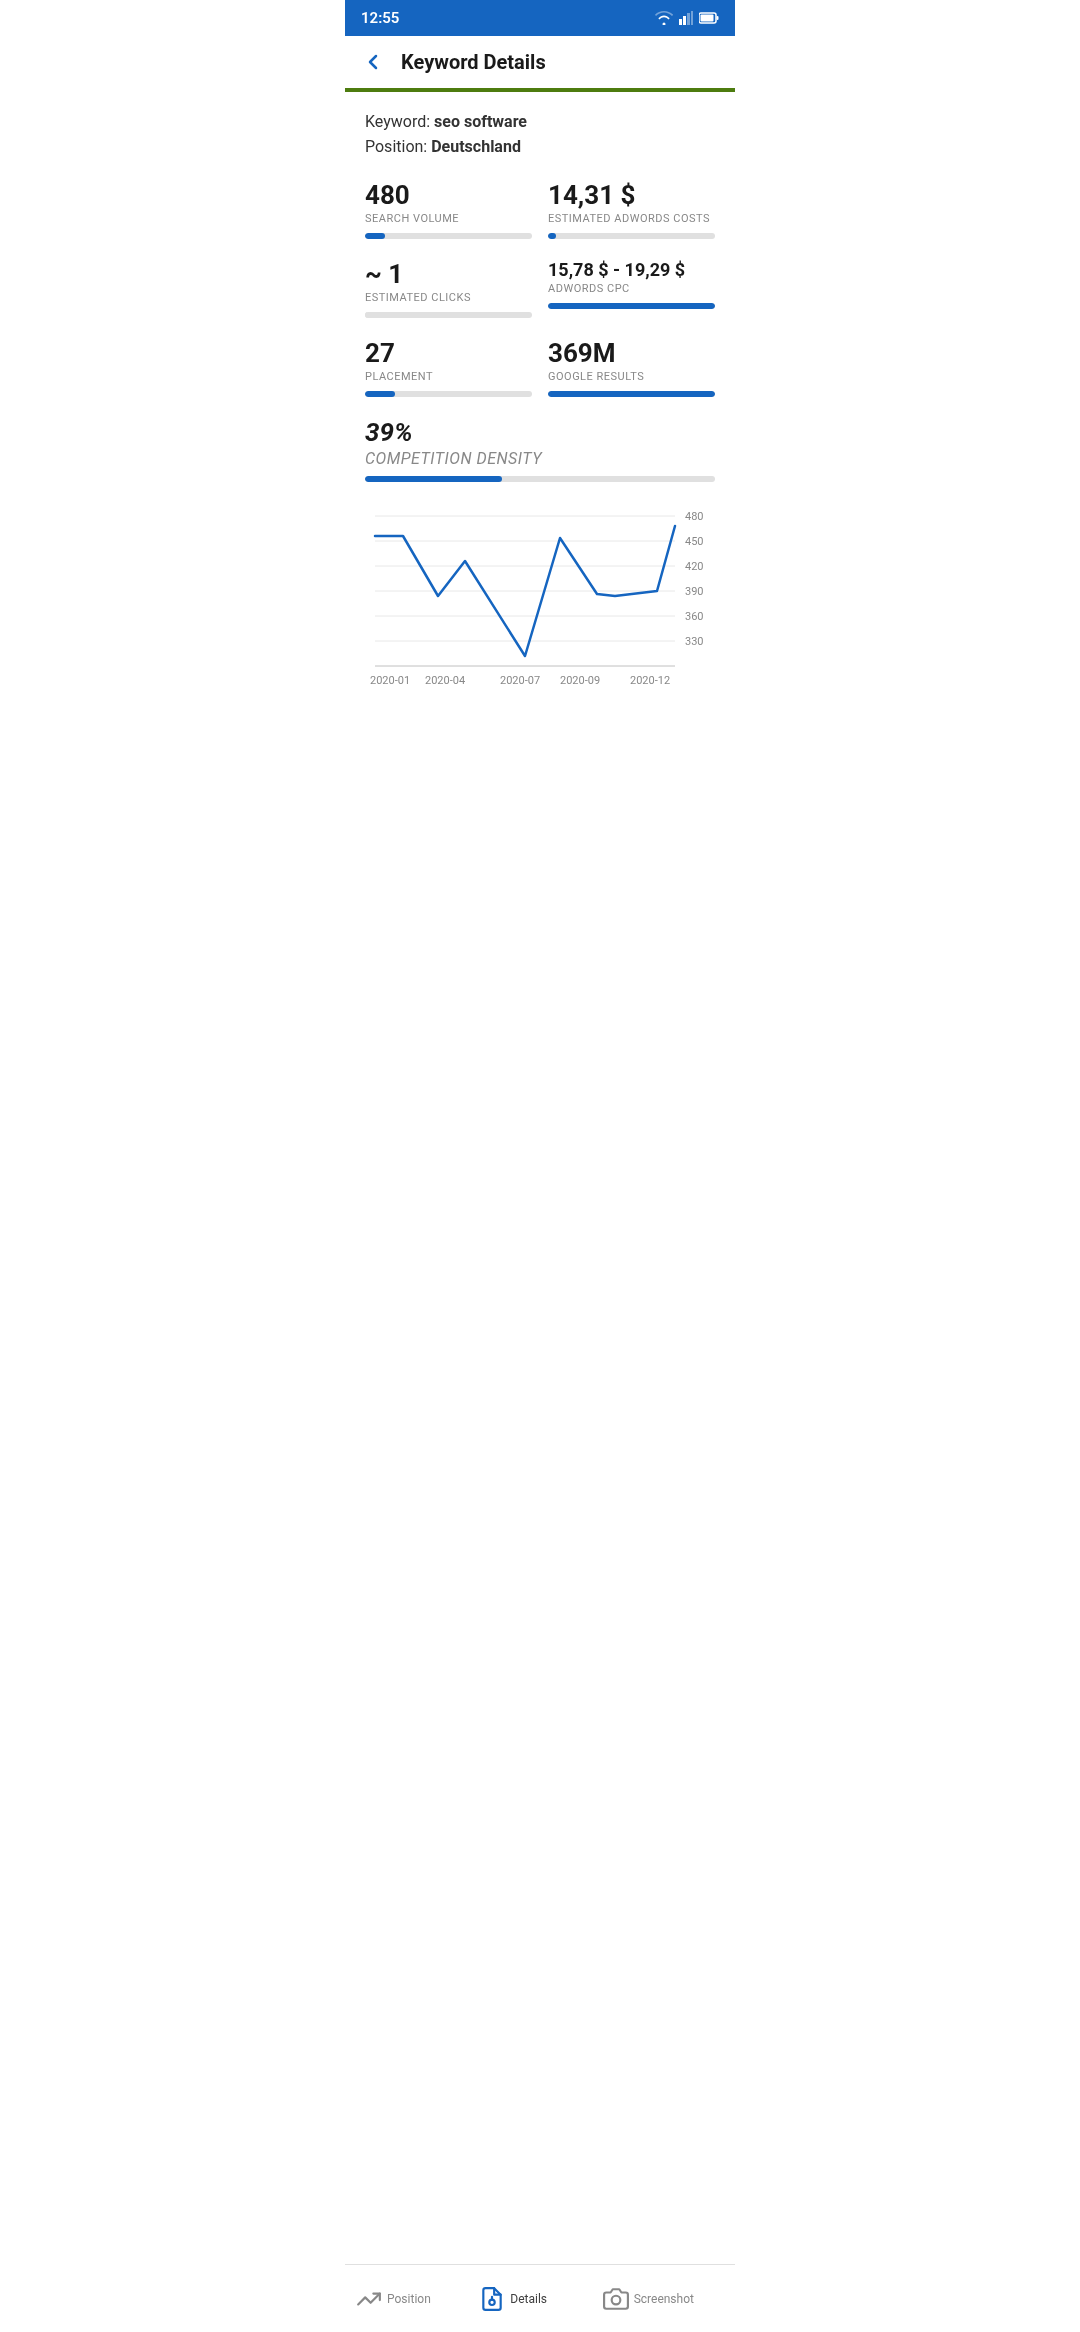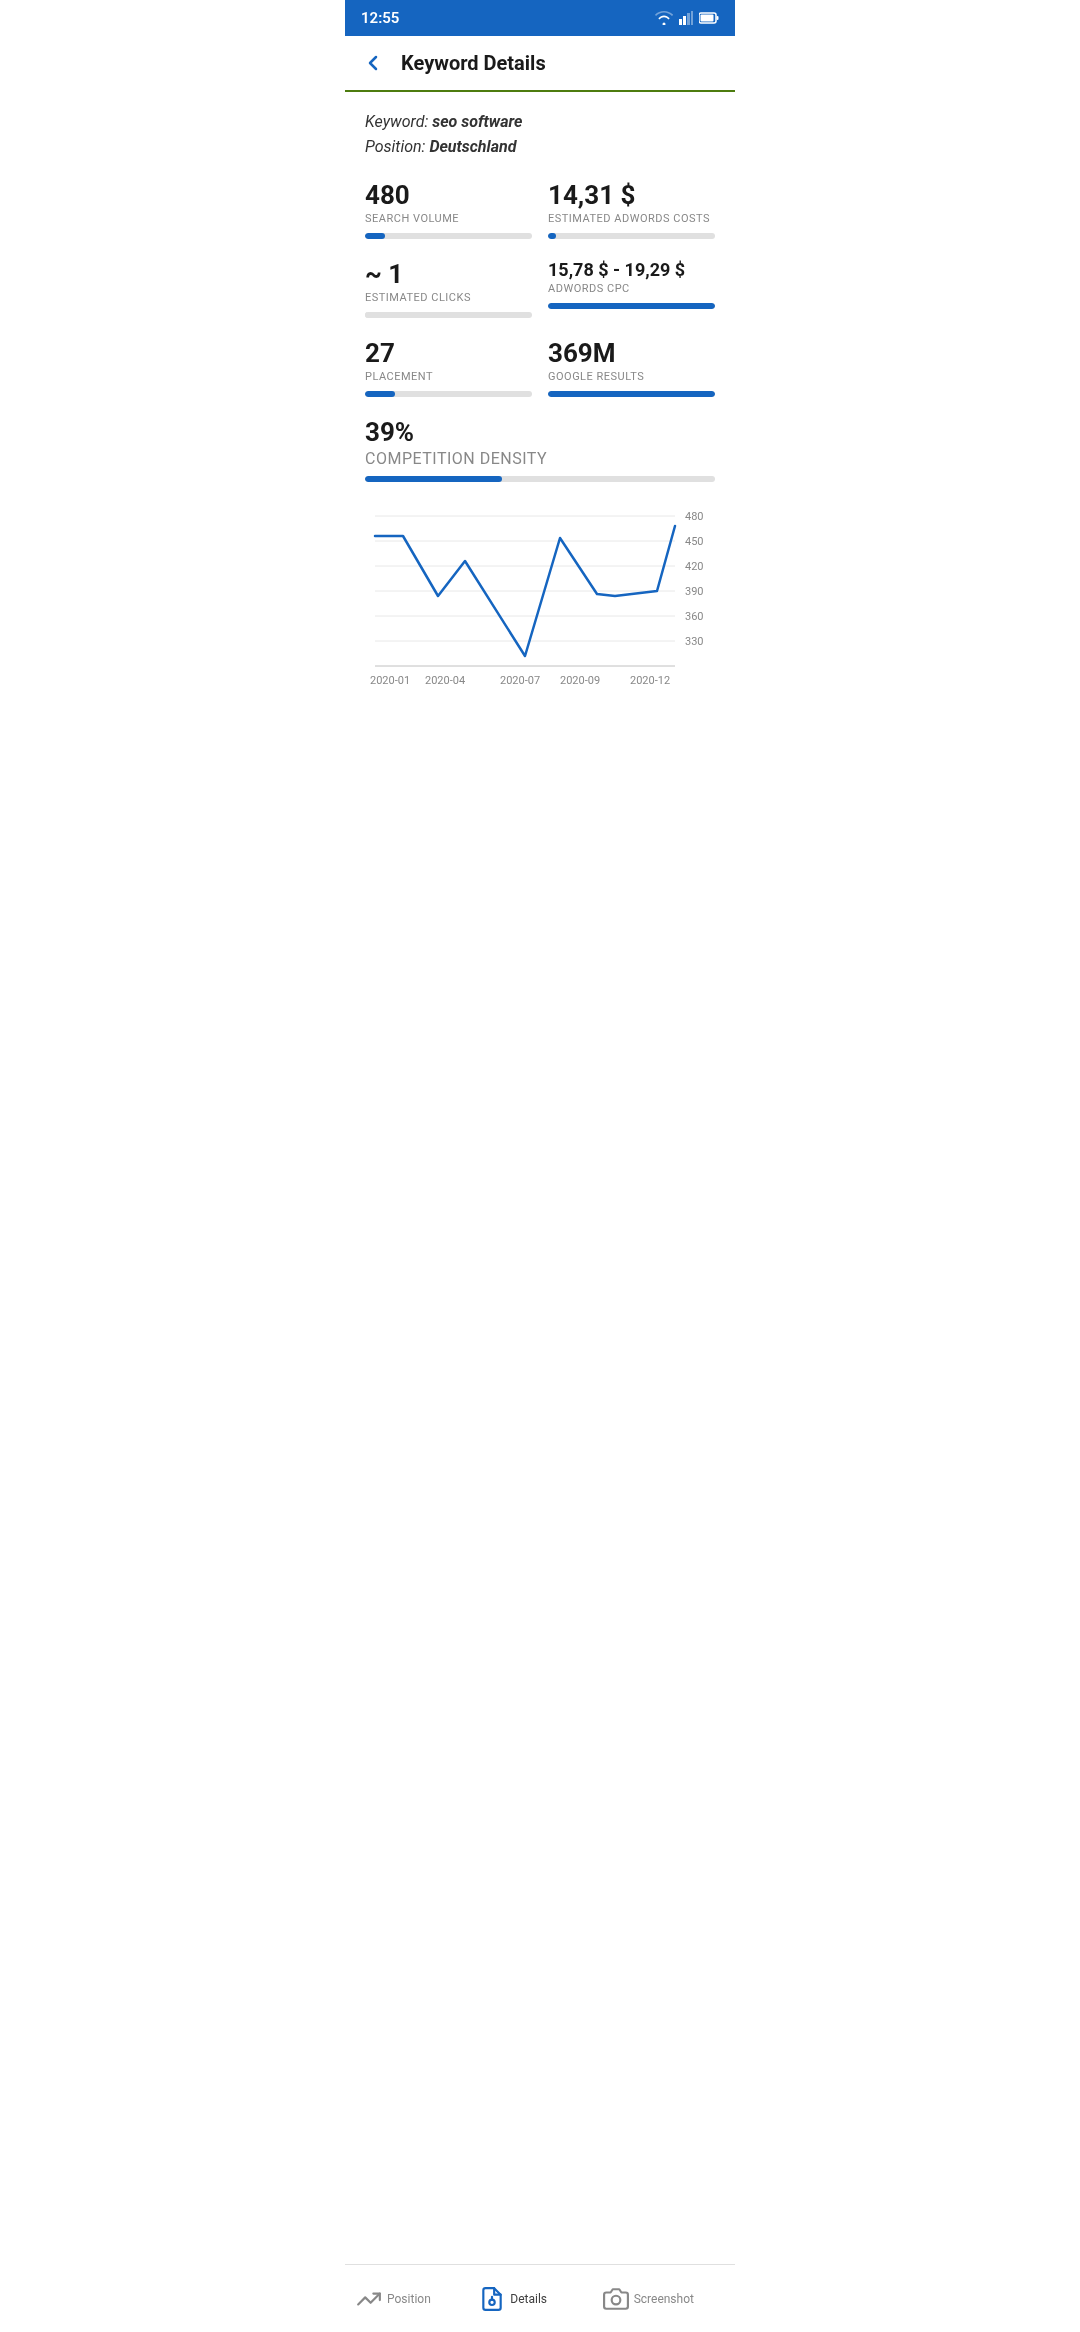--- a/index.html
+++ b/index.html
@@ -35,21 +35,21 @@
     }
 
     
     .header {
       background: #ffffff;
       height: 56px;
       display: flex;
       align-items: center;
       padding: 0 16px;
       gap: 16px;
-      border-bottom: 2px solid #4d7c0f;
+      border-bottom: 4px solid #4d7c0f;
     }
     .back-btn {
       color: #1565C0;
       font-size: 22px;
       cursor: pointer;
       display: flex;
       align-items: center;
     }
     .header-title {
       font-size: 20px;
@@ -63,21 +63,20 @@
     }
 
     
     .keyword-info {
       margin-bottom: 24px;
     }
     .keyword-line {
       font-size: 16px;
       color: #333;
       margin-bottom: 6px;
-      font-style: italic;
     }
     .keyword-line strong {
       font-weight: 700;
     }
 
     
     .stats-grid {
       display: grid;
       grid-template-columns: 1fr 1fr;
       gap: 20px 16px;
@@ -108,20 +107,21 @@
     }
     .progress-bar-fill {
       height: 100%;
       border-radius: 3px;
       background: #1565C0;
     }
 
     
     .stat-full {
       margin-bottom: 13px;
+      font-style: italic;
     }
     .stat-full .stat-value {
       font-size: 26px;
       font-weight: 700;
       color: #1a1a1a;
       margin-bottom: 2px;
     }
     .stat-full .stat-label {
       font-size: 16px;
       color: #888;

